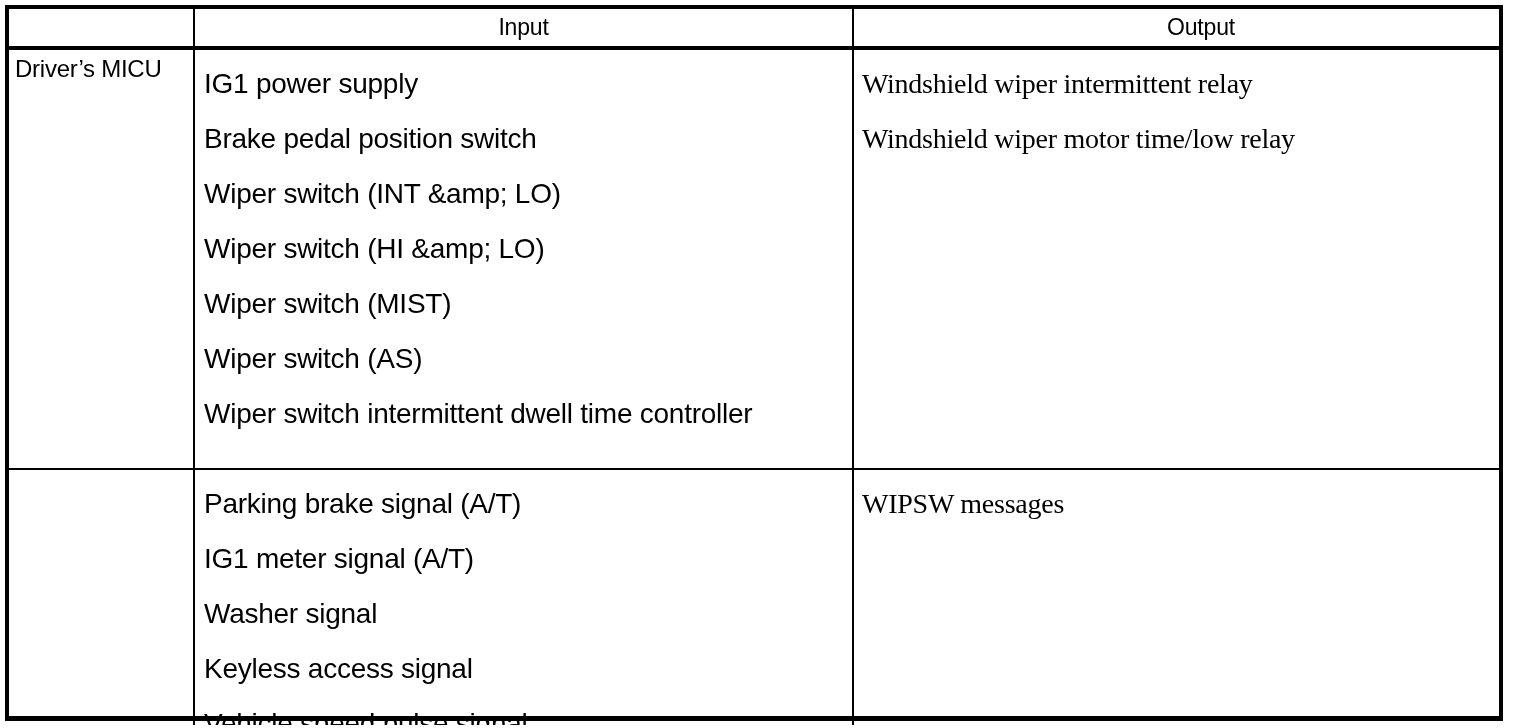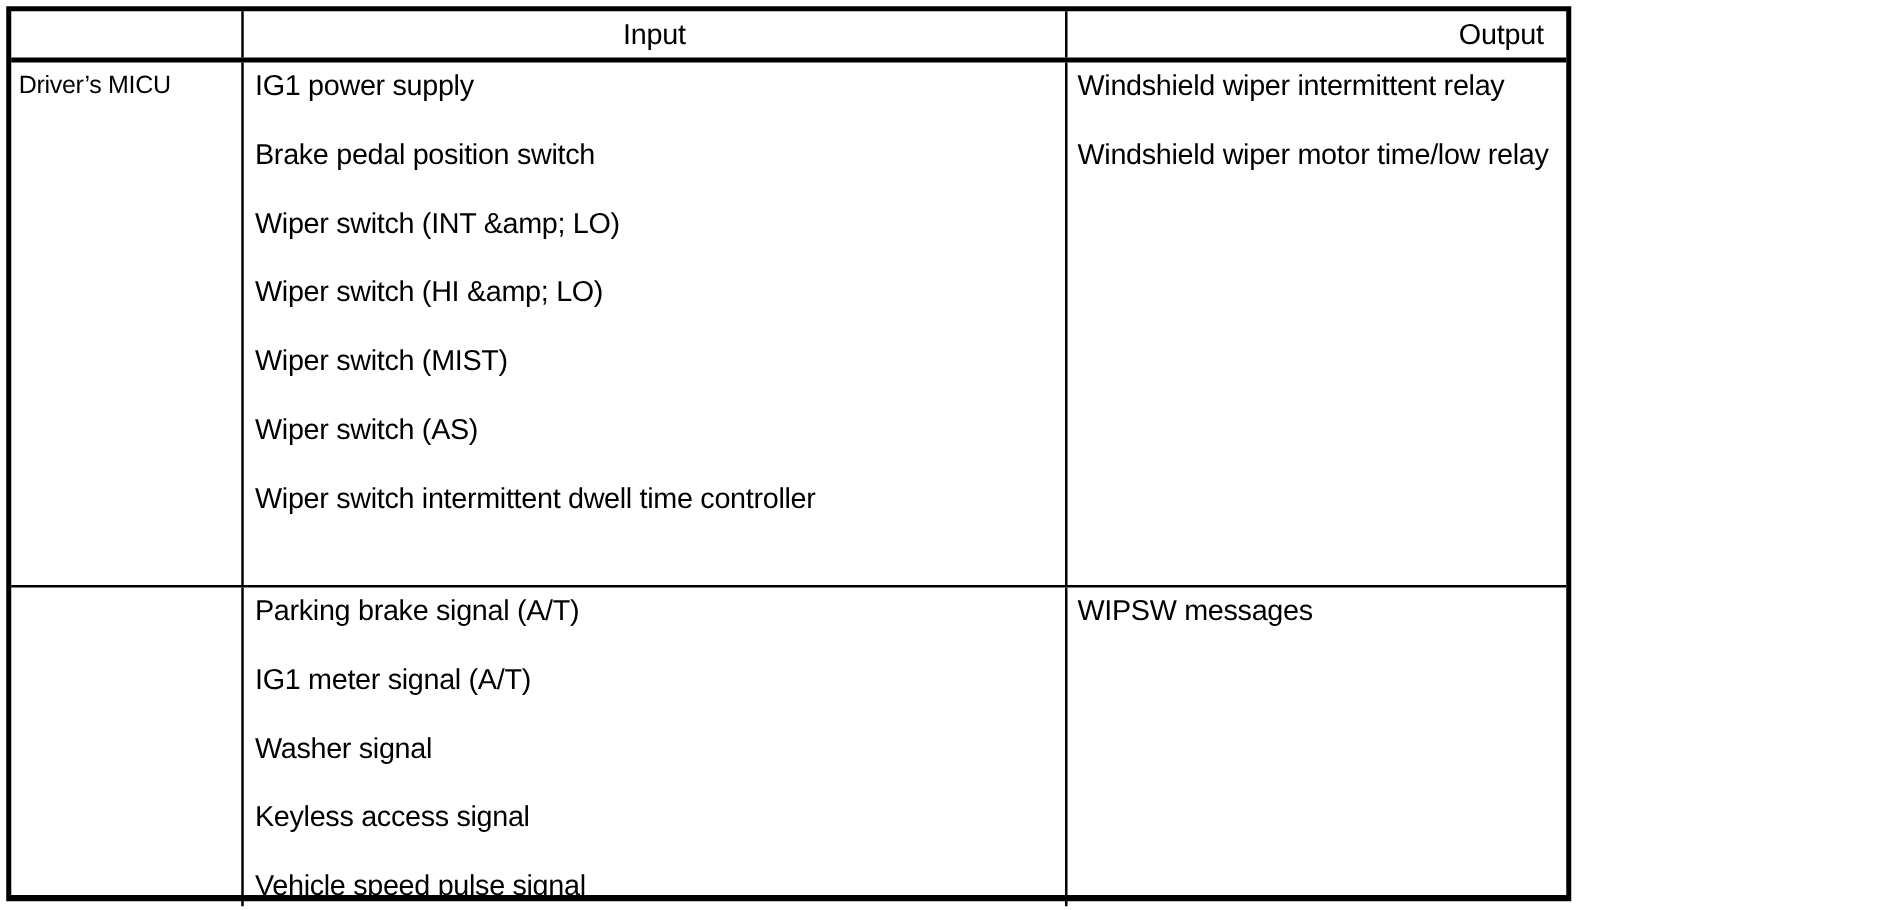--- a/index.html
+++ b/index.html
@@ -20,21 +20,21 @@
     width: 1520px;
     height: 728px;
     background: #ffffff;
   }
 
   
   .table-frame {
     position: absolute;
     left: 5px;
     top: 5px;
-    width: 1252px;   
+    width: 1498px;   
     height: 716px;   
     box-sizing: border-box;
     border-left: 4px solid #000;
     border-top: 4px solid #000;
     border-right: 4px solid #000;
     border-bottom: 5px solid #000;
     background: #ffffff;
   }
 
   
@@ -83,31 +83,31 @@
   .cell {
     position: absolute;
     top: 0;
     bottom: 0;
     box-sizing: border-box;
     padding-top: 5px;
     overflow: hidden;
   }
   .cell-owner  { left: 0px;   width: 184px; padding-left: 6px; }
   .cell-input  { left: 184px; width: 659px; border-left: 2px solid #000; padding-left: 9px; }
-  .cell-output { left: 843px; width: 656px; border-left: 2px solid #000; padding-left: 8px; }
+  .cell-output { left: 843px; width: 656px; border-left: 2px solid #000; padding-left: 8px; font-family: Liberation Serif, serif; }
 
   .entry {
-    font-size: 23px;
+    font-size: 28px;
     line-height: 27px;
     letter-spacing: -0.25px;
     white-space: nowrap;
-    margin: 0 0 28px 0;
+    margin: 15px 0 28px 0;
   }
   .owner-label {
-    font-size: 20px;
+    font-size: 24px;
     line-height: 27px;
     letter-spacing: -0.25px;
     white-space: nowrap;
   }
 </style>
 </head>
 <body>
 
 <div id="page">
 

